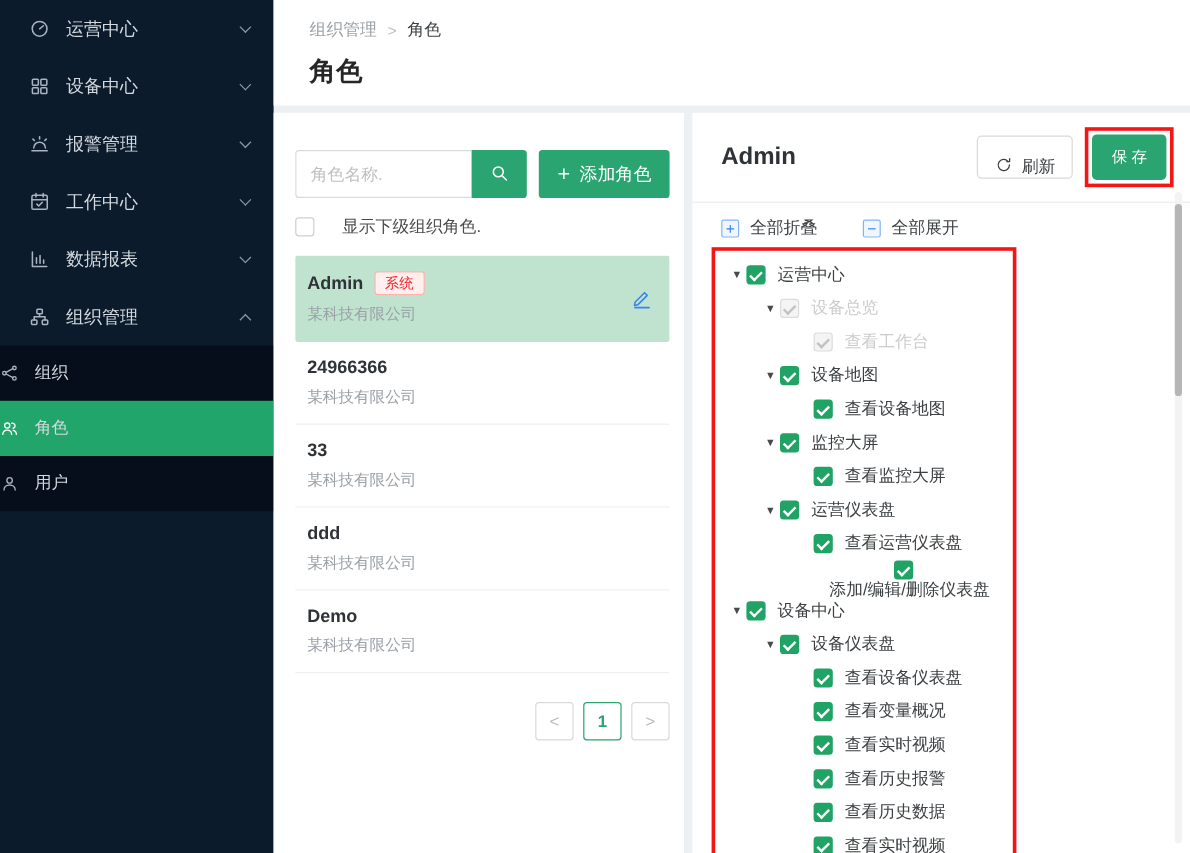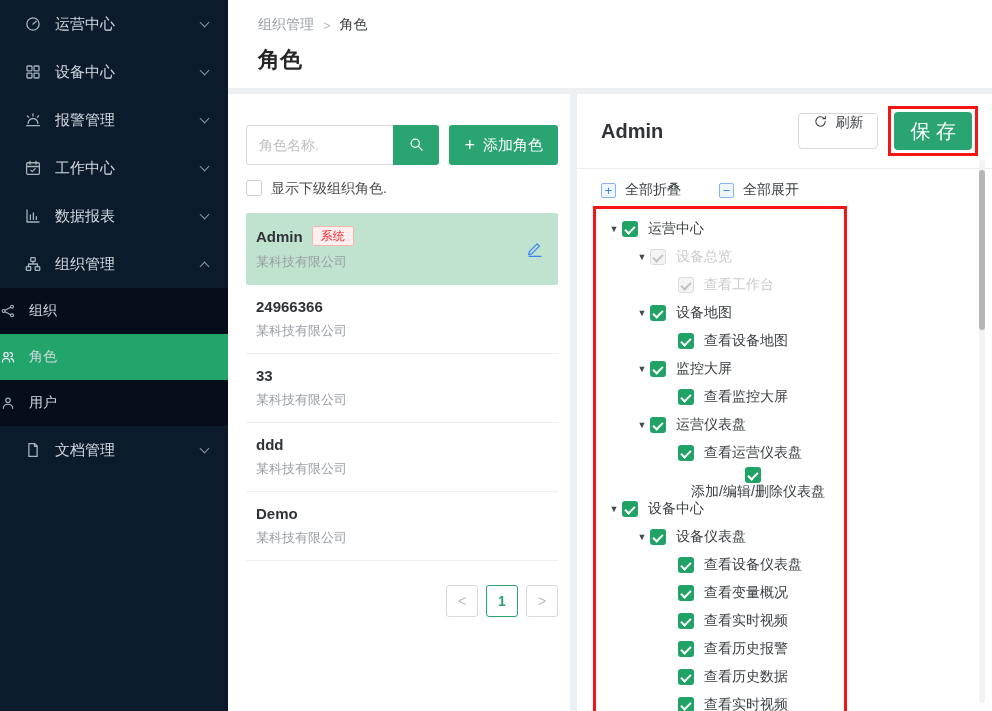--- a/index.html
+++ b/index.html
@@ -40,44 +40,44 @@
 
   
   .search-row { display:flex; align-items:center; }
   .search-input { flex:1; min-width:0; height:40px; border:1px solid #d9d9d9; border-right:none; border-radius:3px 0 0 3px; padding:0 12px; font-size:14px; color:#333; outline:none; font-family:inherit; }
   .search-input::placeholder { color:#bfbfbf; }
   .search-btn { width:46px; height:40px; flex:none; background:var(--green); border:none; border-radius:0 3px 3px 0; color:#fff; display:flex; align-items:center; justify-content:center; cursor:pointer; }
   .search-btn svg { width:18px; height:18px; }
   .add-btn { margin-left:10px; height:40px; flex:none; padding:0 15px; background:var(--green); color:#fff; border:none; border-radius:3px; font-size:15px; display:flex; align-items:center; gap:8px; cursor:pointer; font-family:inherit; }
   .add-plus { font-size:18px; font-weight:400; line-height:1; }
 
-  .cb-row { display:flex; align-items:flex-start; gap:9px; margin:15px 0 7px; font-size:14px; color:#4a4a4a; }
+  .cb-row { display:flex; align-items:center; gap:23px; margin:15px 0 7px; font-size:14px; color:#4a4a4a; }
   .cb-empty { width:16px; height:16px; border:1px solid #cfcfcf; border-radius:3px; background:#fff; flex:none; cursor:pointer; }
 
   .role-list { margin-top:8px; }
   .role-item { padding:13px 10px; border-bottom:1px solid #f0f0f0; display:flex; align-items:center; justify-content:space-between; cursor:pointer; }
   .role-item.selected { background:var(--sel-bg); border-bottom-color:transparent; border-radius:2px; }
   .role-name-row { display:flex; align-items:center; }
   .role-name { font-size:15px; font-weight:700; color:#2f3338; }
   .badge { font-size:12px; color:var(--badge-red); background:#fff0ef; border:1px solid #ffb3ad; border-radius:3px; padding:2px 8px; margin-left:9px; line-height:1.2; }
   .role-org { font-size:13px; color:#9aa0a6; margin-top:7px; }
   .edit-icon { width:18px; height:18px; color:var(--blue); flex:none; cursor:pointer; margin-right:4px; }
   .edit-icon svg { width:100%; height:100%; }
 
   .pagination { display:flex; justify-content:flex-end; gap:8px; margin-top:24px; padding-bottom:20px; }
   .pg-btn { width:32px; height:32px; border:1px solid #d9d9d9; border-radius:3px; background:#fff; color:#b9b9b9; display:flex; align-items:center; justify-content:center; font-size:14px; cursor:pointer; }
   .pg-btn.current { border-color:var(--green); color:var(--green); font-weight:700; }
 
   
   .rp-header { display:flex; align-items:center; padding:12px 14px 12px 24px; border-bottom:1px solid #ececec; }
   .rp-title { flex:1; font-size:20px; font-weight:700; color:#2f3338; }
-  .refresh-btn { height:36px; padding:0 14px; border:1px solid #d9d9d9; background:#fff; border-radius:4px; font-size:14px; color:#3c4043; display:flex; align-items:flex-start; gap:7px; cursor:pointer; font-family:inherit; }
+  .refresh-btn { height:36px; padding:0 14px; border:1px solid #d9d9d9; background:#fff; border-radius:4px; font-size:14px; color:#3c4043; display:flex; align-items:flex-end; gap:7px; cursor:pointer; font-family:inherit; }
   .refresh-btn svg { width:15px; height:15px; }
   .anno-save { border:3px solid var(--red); padding:3px; margin-left:10px; flex:none; }
-  .save-btn { height:38px; padding:0 16px; background:var(--green); color:#fff; border:none; border-radius:4px; font-size:20px; cursor:pointer; font-family:inherit; white-space:nowrap; }
+  .save-btn { height:38px; padding:0 16px; background:var(--green); color:#fff; border:none; border-radius:4px; font-size:13px; cursor:pointer; font-family:inherit; white-space:nowrap; }
 
   .toolbar { display:flex; gap:38px; padding:12px 0 7px 24px; font-size:14px; color:#3c4043; }
   .tool { display:flex; align-items:center; gap:9px; cursor:pointer; }
   .sq { width:15px; height:15px; border:1px solid #85b3f2; background:#eef6ff; color:#3a82e8; border-radius:2px; font-size:13px; display:flex; align-items:center; justify-content:center; line-height:1; flex:none; }
 
   .tree-box { border:3px solid var(--red); width:254px; margin-left:16px; padding:6px 0; }
   .tree-row { height:28px; display:flex; align-items:center; }
   .caret-cell { width:16px; flex:none; display:flex; justify-content:center; align-items:center; }
   .caret { font-size:9px; color:#4a4a4a; line-height:1; }
   .cb { width:16px; height:16px; border-radius:3px; background:var(--cb-green); position:relative; flex:none; cursor:pointer; }
@@ -188,30 +188,20 @@
         </div>
         <div class="sub-item">
           <span class="side-icon">
             <svg viewBox="0 0 24 24" fill="none" stroke="currentColor" stroke-width="1.7" stroke-linecap="round" stroke-linejoin="round">
               <circle cx="12" cy="8" r="3.4"></circle>
               <path d="M5 20c0-3.8 3.1-6.2 7-6.2s7 2.4 7 6.2"></path>
             </svg>
           </span>
           <span class="side-label">用户</span>
         </div>
-      </div>
-      <div class="side-item">
-        <span class="side-icon">
-          <svg viewBox="0 0 24 24" fill="none" stroke="currentColor" stroke-width="1.7" stroke-linecap="round" stroke-linejoin="round">
-            <path d="M6.5 3.5h8l3 3v14h-11z"></path>
-            <path d="M14 3.5V7h3.5"></path>
-          </svg>
-        </span>
-        <span class="side-label">文档管理</span>
-        <span class="chev "></span>
       </div>
     </aside>
 
   <main class="main">
     <header class="page-header">
       <div class="breadcrumb">
         <span>组织管理</span>
         <span class="bc-sep">&gt;</span>
         <span class="bc-cur">角色</span>
       </div>

